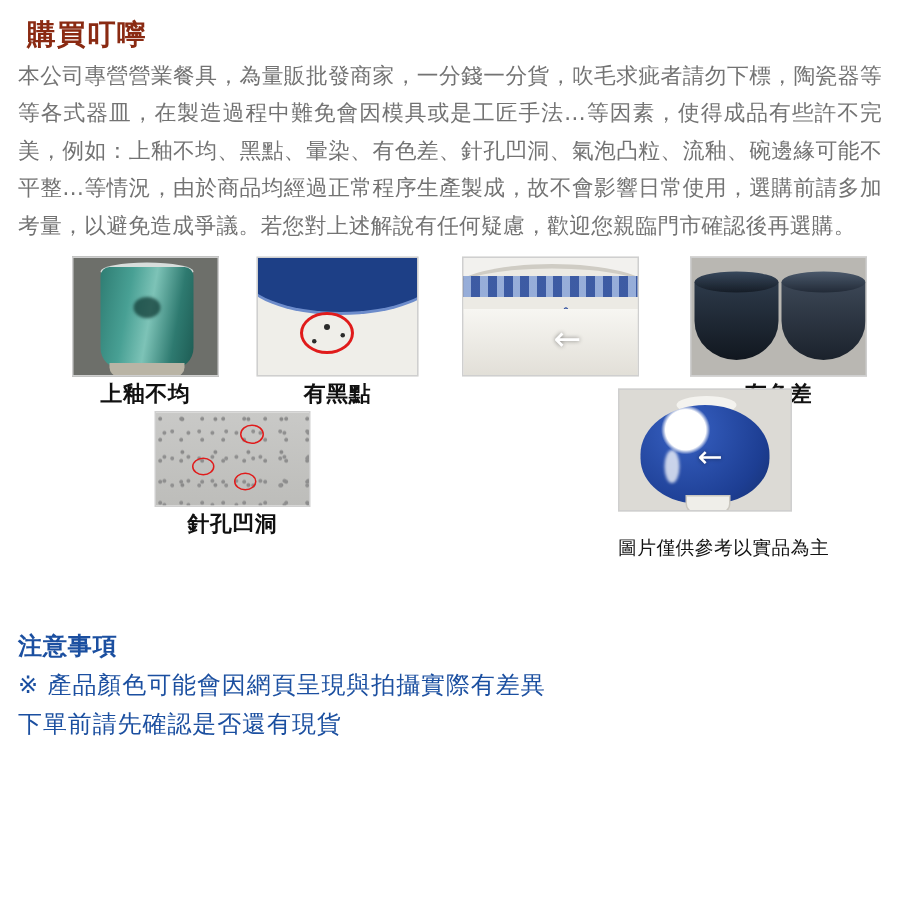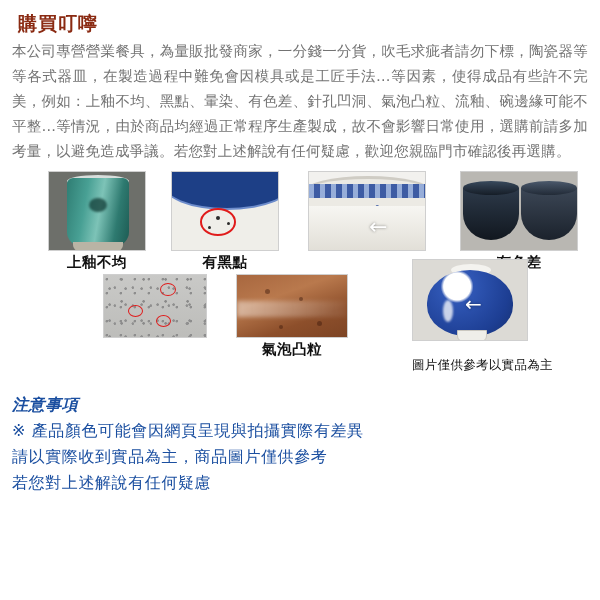--- a/index.html
+++ b/index.html
@@ -196,21 +196,21 @@
   .notice {
     position: absolute;
     left: 12px;
     right: 8px;
     bottom: 8px;
     color: #1b4fa0;
     font-size: 16px;
     line-height: 1.62;
     letter-spacing: 0.6px;
   }
-  .notice .hd { font-weight: bold; font-style: italic; }
+  .notice .hd { font-weight: bold; }
 </style>
 </head>
 <body>
 
 <div class="page">
 
   <div class="title">購買叮嚀</div>
 
   <div class="intro">本公司專營營業餐具，為量販批發商家，一分錢一分貨，吹毛求疵者請勿下標，陶瓷器等等各式器皿，在製造過程中難免會因模具或是工匠手法…等因素，使得成品有些許不完美，例如：上釉不均、黑點、暈染、有色差、針孔凹洞、氣泡凸粒、流釉、碗邊緣可能不平整…等情況，由於商品均經過正常程序生產製成，故不會影響日常使用，選購前請多加考量，以避免造成爭議。若您對上述解說有任何疑慮，歡迎您親臨門市確認後再選購。</div>
 
@@ -255,46 +255,36 @@
       </div>
       <div class="caption">有色差</div>
     </div>
 
     <div class="cell" style="left:95px; top:103px;">
       <div class="photo p5" style="width:104px;height:64px;">
         <div class="ring thin" style="left:56px;top:8px;width:16px;height:13px;"></div>
         <div class="ring thin" style="left:24px;top:30px;width:15px;height:12px;"></div>
         <div class="ring thin" style="left:52px;top:40px;width:15px;height:12px;"></div>
       </div>
-    </div>
-
-    <div class="cell" style="left:228px; top:103px;">
-      <div class="photo p6" style="width:112px;height:64px;">
-        <div class="streak"></div>
-        <div class="bub" style="left:28px;top:14px;width:5px;height:5px;"></div>
-        <div class="bub" style="left:62px;top:22px;width:4px;height:4px;"></div>
-        <div class="bub" style="left:80px;top:46px;width:5px;height:5px;"></div>
-        <div class="bub" style="left:42px;top:50px;width:4px;height:4px;"></div>
-      </div>
-      <div class="caption">氣泡凸粒</div>
-    </div>
+      <div class="caption">針孔凹洞</div>
+    </div>
+
 
     <div class="cell" style="left:404px; top:88px;">
       <div class="photo p7" style="width:116px;height:82px;">
         <div class="top"></div>
         <div class="body"></div>
         <div class="drip"></div>
         <div class="foot"></div>
         <div class="arrow" style="left:52px;top:34px;font-size:20px;">←</div>
       </div>
     </div>
 
     <div class="cell note" style="left:404px; top:186px; width:190px;">圖片僅供參考以實品為主</div>
   </div>
 
   <div class="notice">
     <div class="hd">注意事項</div>
     <div>※ 產品顏色可能會因網頁呈現與拍攝實際有差異</div>
-    <div>請以實際收到實品為主，商品圖片僅供參考</div>
-    <div>若您對上述解說有任何疑慮</div>
+    <div>下單前請先確認是否還有現貨</div>
   </div>
 
 </div>
 
 </body></html>

